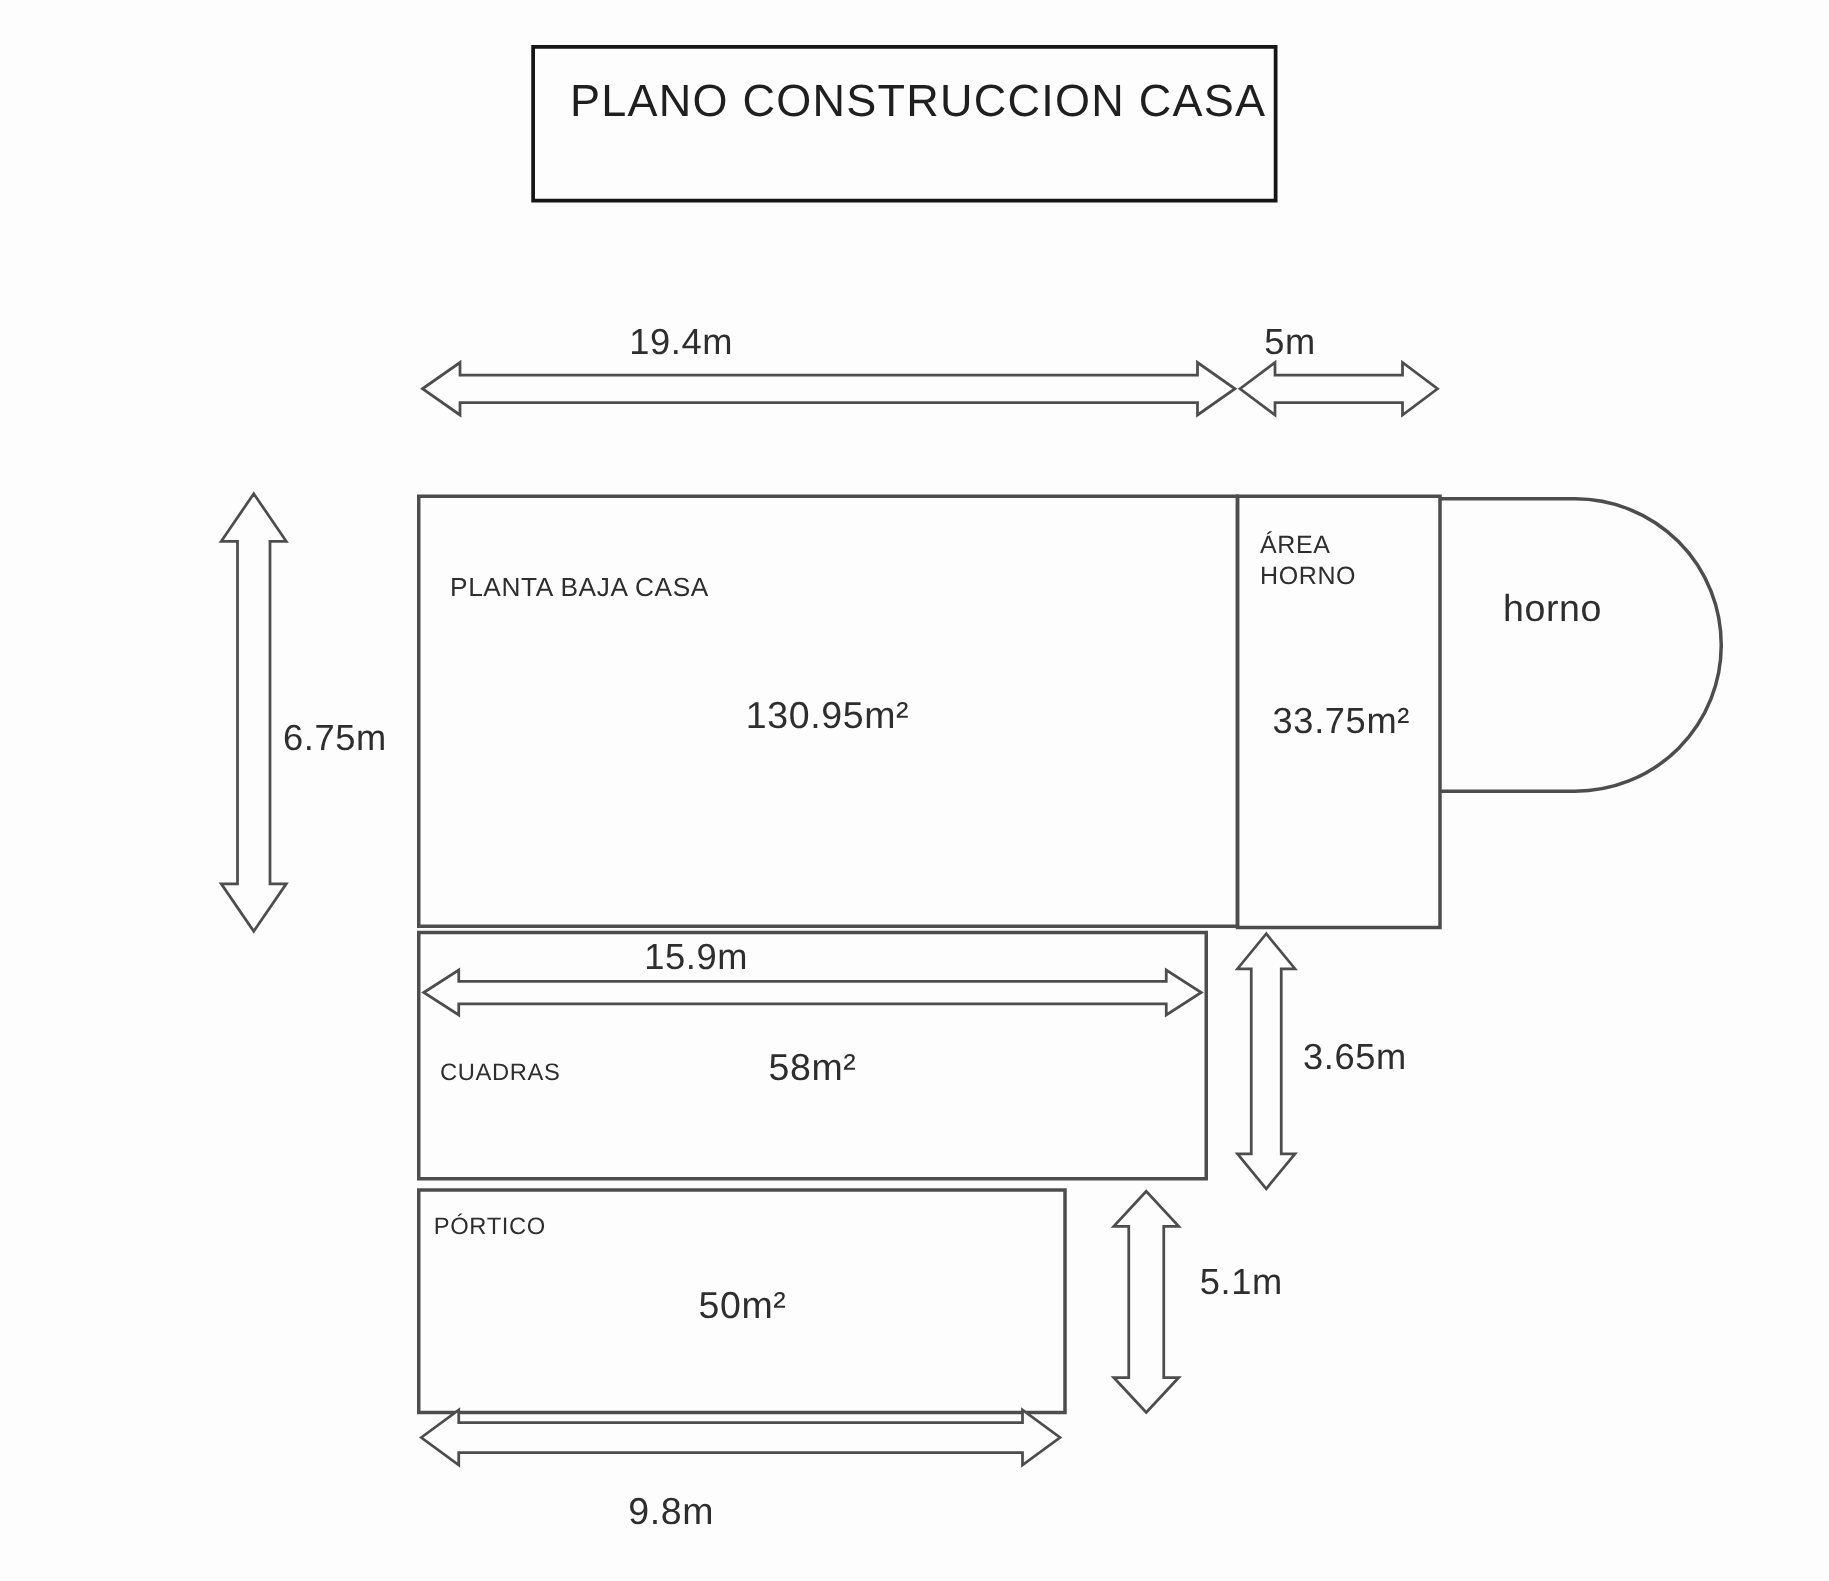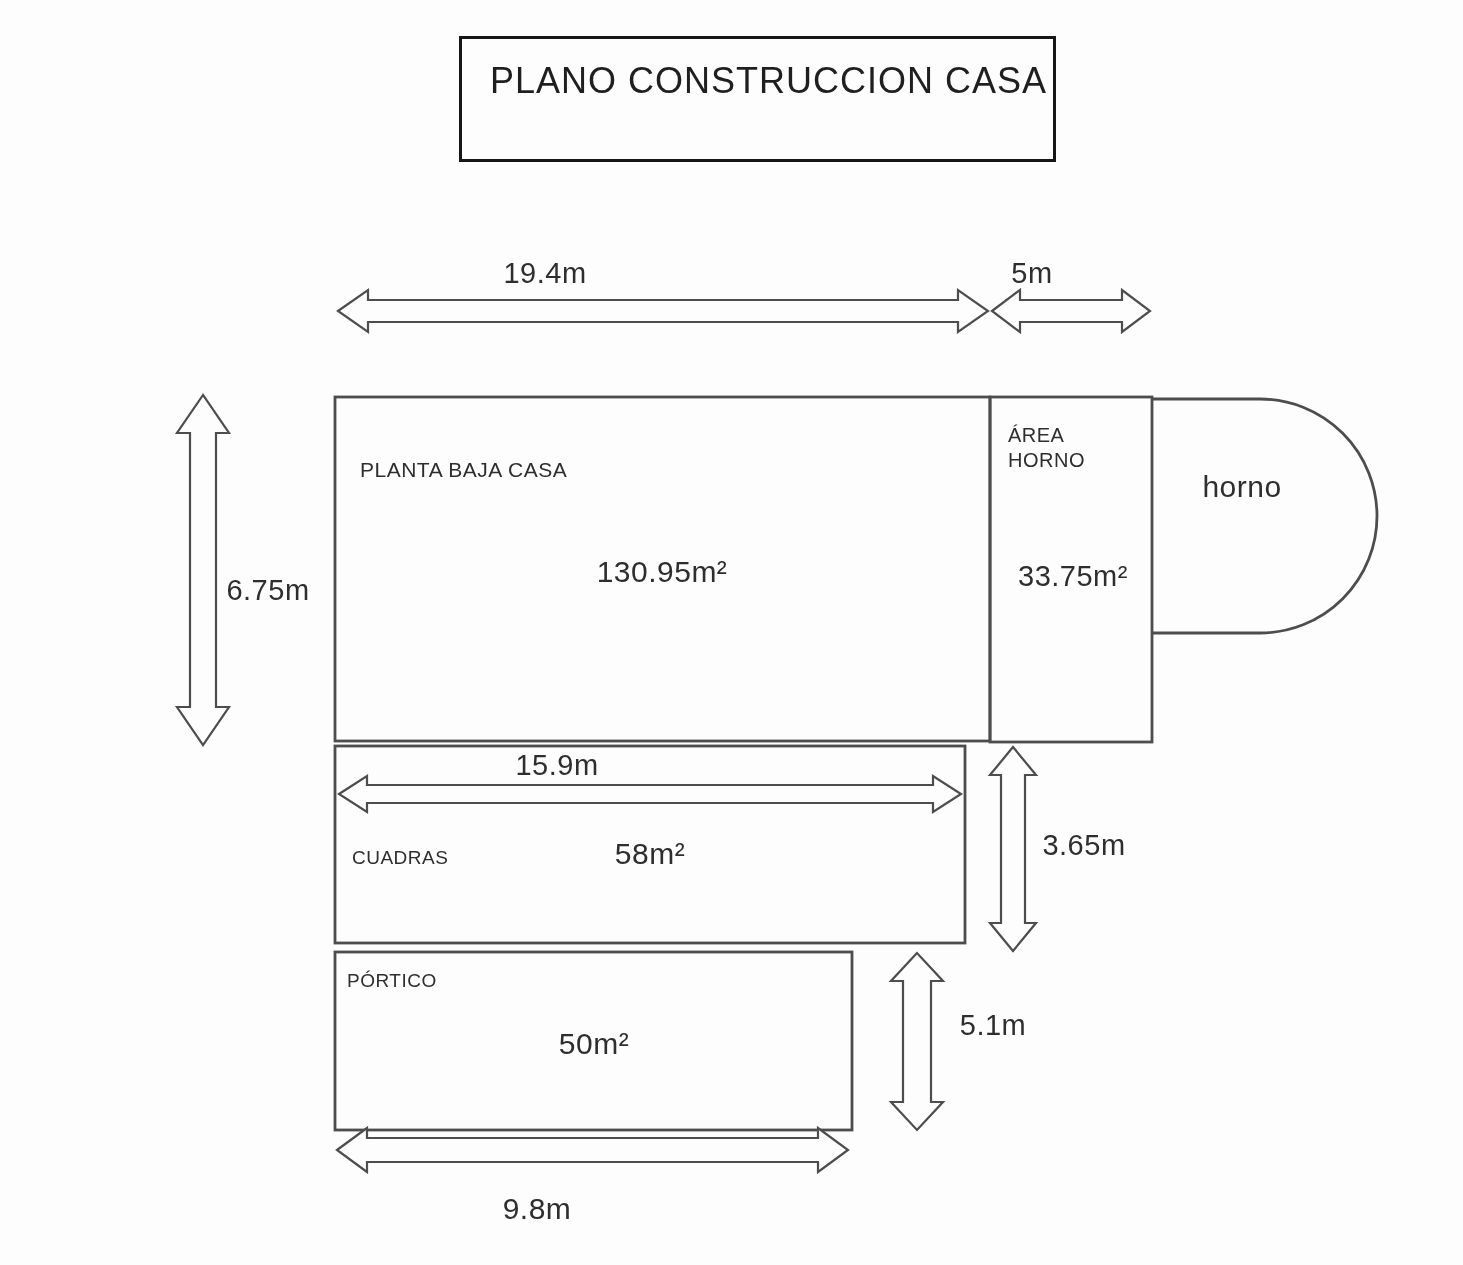--- a/index.html
+++ b/index.html
@@ -17,21 +17,20 @@
   }
   .title-box {
     position: absolute;
     left: 425px;
     top: 36px;
     width: 597px;
     height: 126px;
     border: 3px solid #161616;
     background: #fdfdfd;
     box-sizing: border-box;
-    margin-left: 34px;
   }
   .title-text {
     display: block;
     padding: 21px 0 0 28px;
     font-size: 36px;
     letter-spacing: 1px;
     color: #1f1f1f;
     white-space: nowrap;
   }
   #plan {

